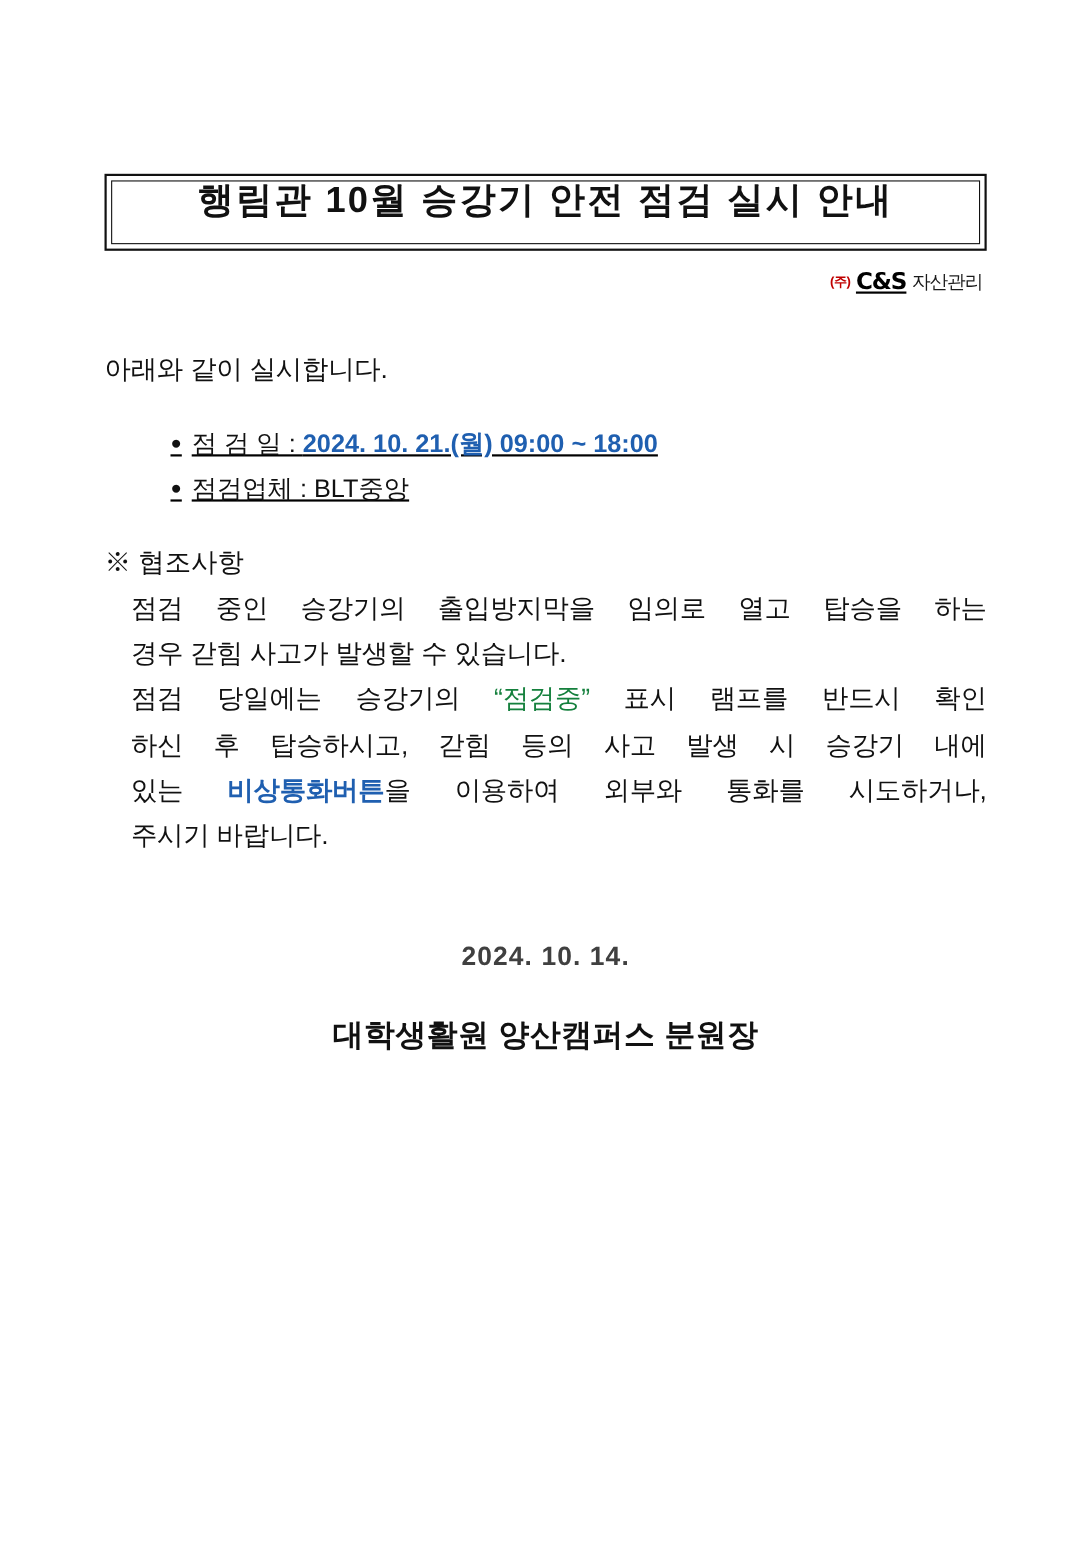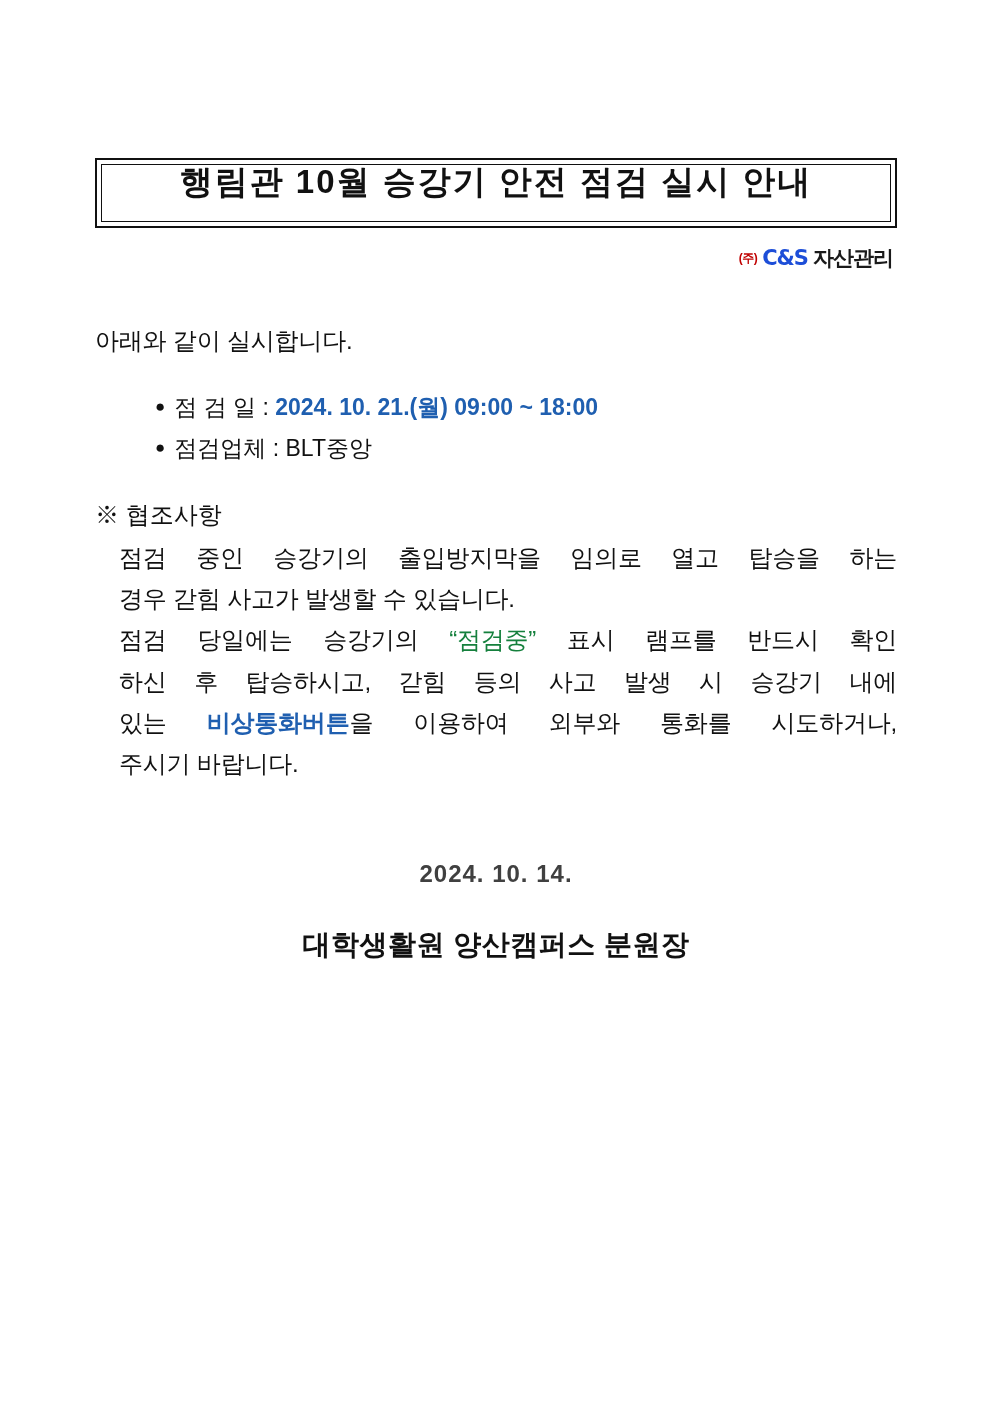--- a/index.html
+++ b/index.html
@@ -65,49 +65,51 @@
     gap: 5px;
     font-weight: bold;
   }
   .logo .mark {
     font-size: 12px;
     color: #c00000;
     letter-spacing: -0.5px;
   }
   .logo .cs {
     font-size: 21px;
-    color: #1d4ed8;
+    color: #000000;
     font-weight: bold;
     letter-spacing: -1px;
     font-family: "DejaVu Sans", sans-serif;
+    text-decoration: underline;
   }
   .logo .co {
-    font-size: 21px;
+    font-size: 17px;
     color: #1a1a1a;
-    font-weight: bold;
+    font-weight: normal;
     letter-spacing: -1px;
   }
 
   
   .lead {
     margin-top: 50px;
     font-size: 24px;
     line-height: 1.62;
     letter-spacing: -0.2px;
     color: #111111;
   }
   .lead .just {
     display: block;
     text-align: justify;
     text-align-last: justify;
   }
 
   .bullets {
     margin-top: 26px;
     margin-left: 60px;
+    text-decoration: underline;
   }
   .bullet-line {
     font-size: 23px;
     line-height: 1.78;
     color: #111111;
     white-space: nowrap;
   }
   .dot {
     font-size: 17px;
     vertical-align: 3px;

